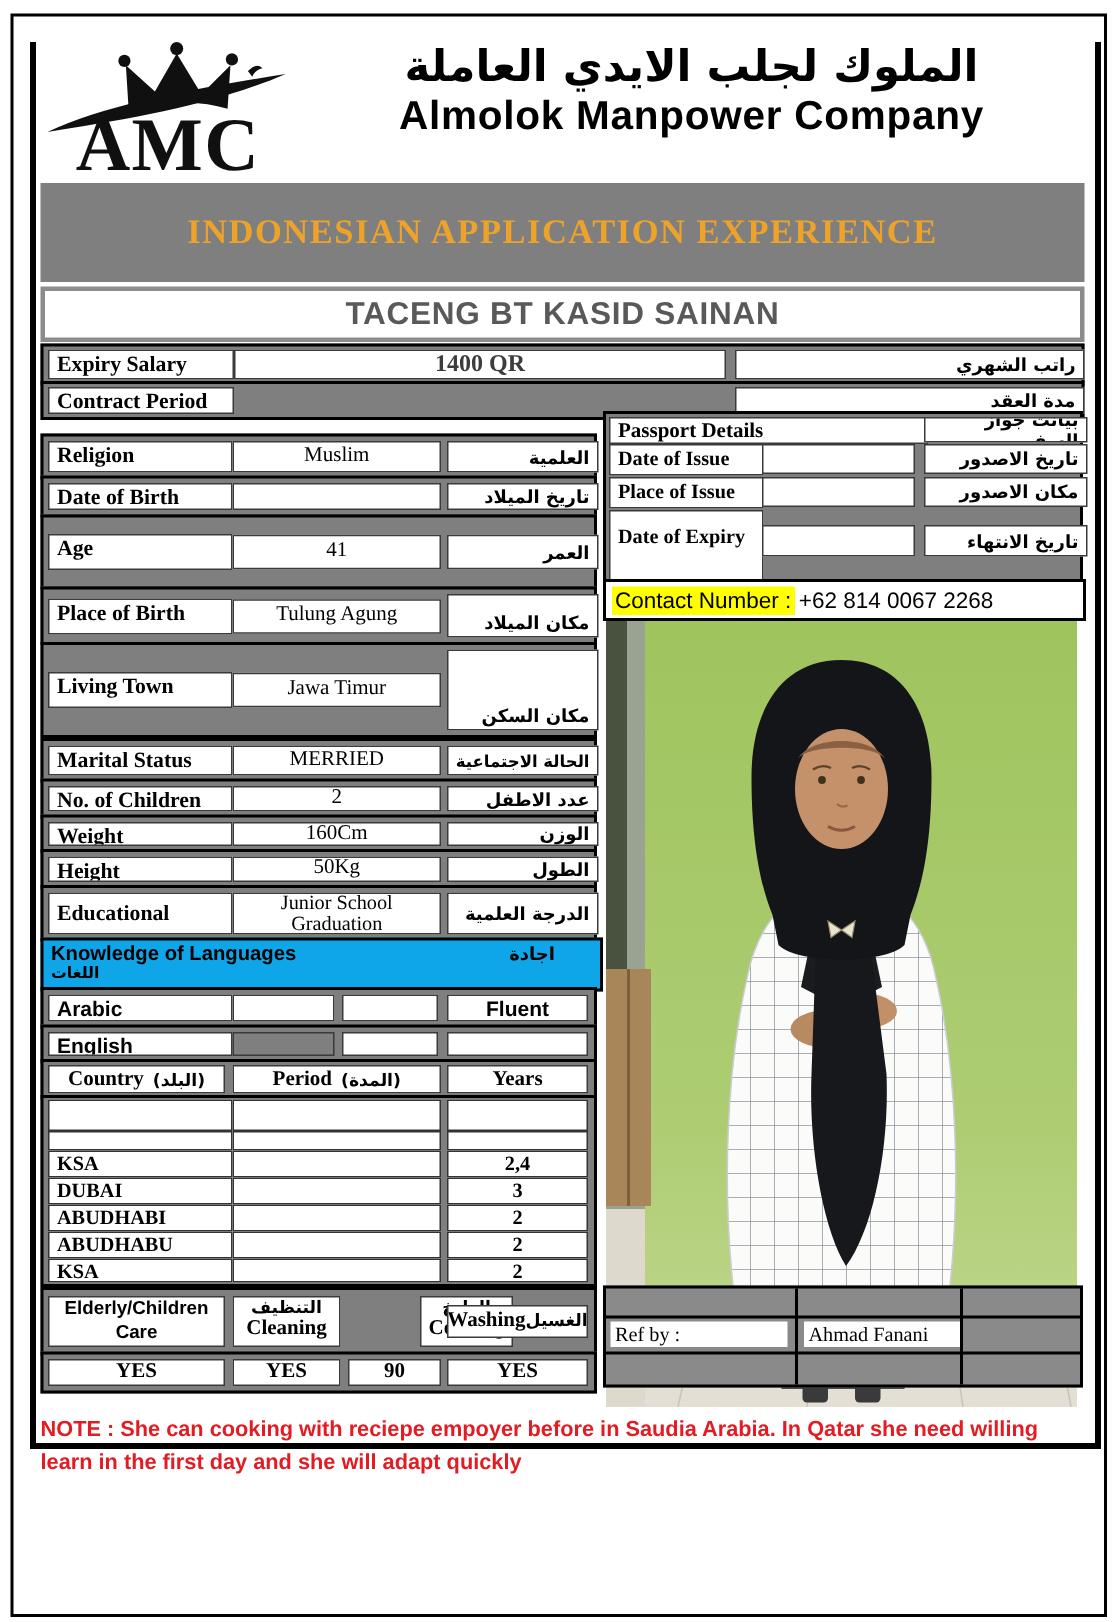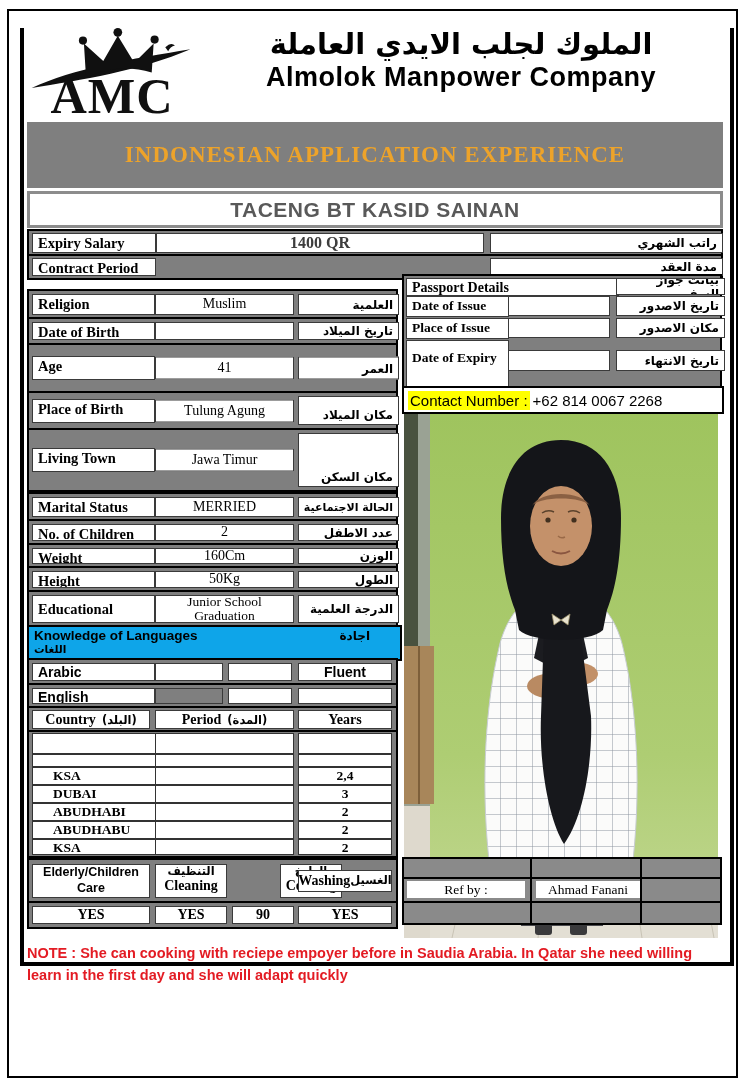--- a/index.html
+++ b/index.html
@@ -40,38 +40,38 @@
   
   .pp{position:absolute;left:402px;top:274px;width:316px;height:110px;background:#7f7f7f;border:2px solid #000;}
   .pp .cell{position:absolute;}
   .contact{position:absolute;left:402px;top:386px;width:314px;height:24px;background:#fff;border:2px solid #000;
         font-family:"Liberation Sans",sans-serif;font-weight:normal;font-size:15px;display:flex;align-items:center;padding-left:4px;}
   .contact .hl{background:#FFFF00;padding:1px 2px;}
   .contact .num{padding-left:3px;}
   
   .exp{position:absolute;left:27px;top:730px;width:367px;height:124px;background:#7f7f7f;border:2px solid #000;}
   .erow .cell{border:1px solid #333;}
-  .e1{left:3px;width:116px;font-weight:bold;font-size:13.5px;padding-left:20px;}
+  .e1{left:3px;width:116px;font-weight:bold;font-size:13.5px;padding-left:5px;}
   .e2{left:126px;width:137px;}
   .e3{left:269px;width:92px;font-weight:bold;font-size:13.5px;text-align:center;}
   
   .sk .cell{text-align:center;}
   .s1{left:3px;width:116px;}
   .s2{left:126px;width:70px;}
   .s3{left:203px;width:60px;}
   .s4{left:269px;width:92px;}
   .sk-ar{font-family:"DejaVu Sans",sans-serif;font-weight:bold;font-size:11.5px;direction:rtl;line-height:1.15;}
   .sk-en{font-weight:bold;font-size:14px;line-height:1.1;}
   .yes{font-weight:bold;font-size:14px;display:flex;align-items:center;justify-content:center;}
   
   .photo{position:absolute;left:404px;top:414px;width:314px;height:524px;}
   .reftab{position:absolute;left:402px;top:857px;width:316px;height:64px;background:#8a8a8a;border:2px solid #000;}
   .reftab .col{position:absolute;top:0;bottom:0;border-left:2px solid #000;}
   .reftab .hline{position:absolute;left:0;right:0;height:0;border-top:2px solid #000;}
-  .refcell{position:absolute;background:#fff;font-size:13.5px;padding:0 3px;line-height:17px;text-align:center;}
+  .refcell{position:absolute;background:#fff;font-size:13.5px;padding:0 3px;line-height:17px;}
   .note{position:absolute;left:27px;top:942px;width:700px;font-family:"Liberation Sans",sans-serif;
         font-weight:bold;font-size:14.5px;color:#E31B23;line-height:1.55;}
   .langname{font-family:"Liberation Sans",sans-serif;font-weight:bold;font-size:14px;padding-left:5px;}
   .fluent{font-family:"Liberation Sans",sans-serif;font-weight:bold;font-size:14px;display:flex;align-items:center;justify-content:center;}
   .graycell{background:#7f7f7f;}
   .chead{font-weight:bold;font-size:14px;display:flex;align-items:center;justify-content:center;gap:6px;}
   .chead .a{font-family:"DejaVu Sans",sans-serif;font-size:11.5px;direction:rtl;}
 </style>
 </head>
 <body>

